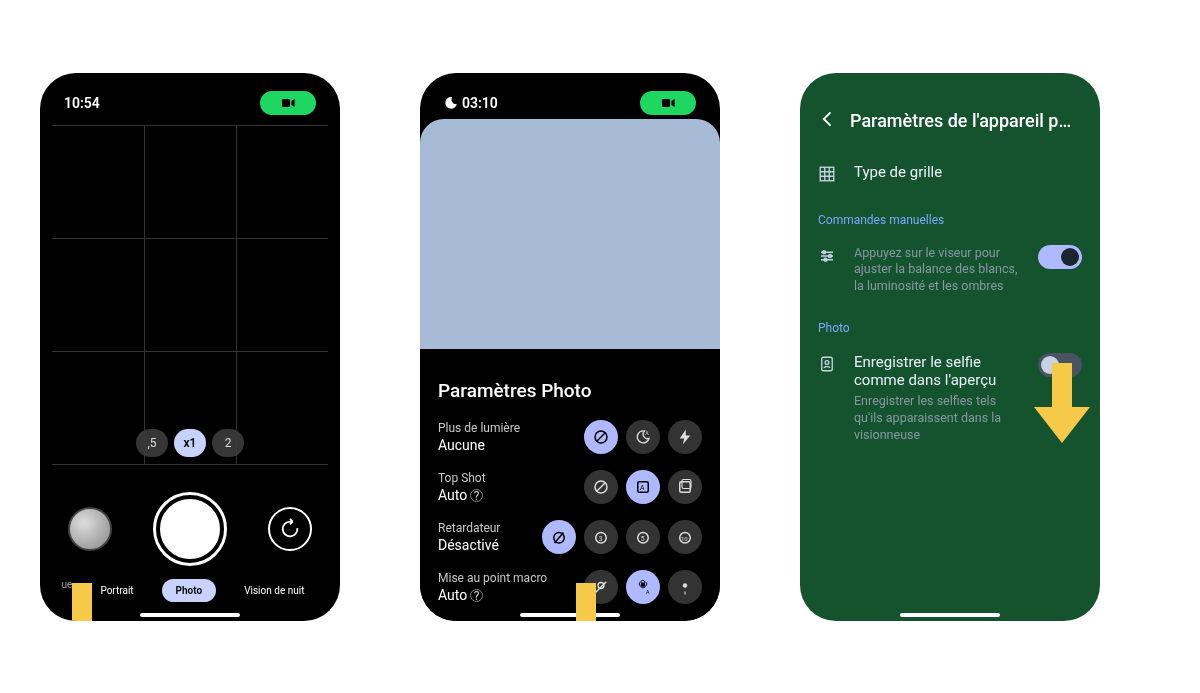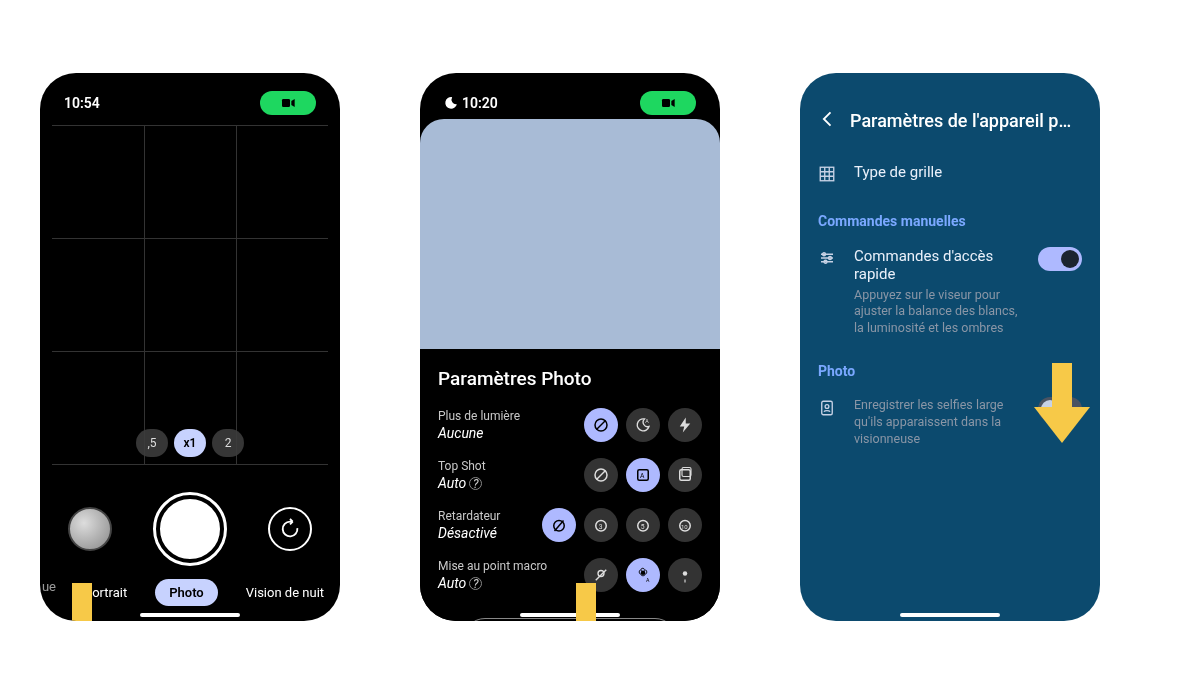--- a/index.html
+++ b/index.html
@@ -17,21 +17,21 @@
   .phone {
     width: 300px;
     height: 548px;
     background: #000;
     border-radius: 36px;
     padding: 12px;
     position: relative;
     color: #fff;
     overflow: hidden;
   }
-  .phone.dark { background: #0c4a6e; }
+  .phone.dark { background: #14532d; }
 
   
   .p1-status {
     display: flex;
     justify-content: space-between;
     align-items: center;
     padding: 6px 12px 10px;
     font-size: 14px;
     font-weight: 600;
   }
@@ -101,21 +101,21 @@
     width: 44px; height: 44px; border-radius: 50%;
     border: 2px solid #fff;
     display:flex; align-items:center; justify-content:center;
   }
   .flip svg { width:22px; height:22px; stroke:#fff; fill:none; stroke-width:2; }
 
   .modes {
     display: flex;
     justify-content: center;
     gap: 14px;
-    font-size: 13px;
+    font-size: 10px;
     padding: 8px 4px;
     white-space: nowrap;
   }
   .mode-pill {
     padding: 6px 14px;
     border-radius: 16px;
   }
   .mode-pill.active { background: #c7d2fe; color: #000; font-weight: 600; }
 
   .bottom-bar {
@@ -159,33 +159,33 @@
 
   
   .p2-status { display:flex; justify-content:space-between; align-items:center; padding: 6px 12px 0; font-size:14px; font-weight:600; }
   .p2-preview {
     background: #a8bbd6;
     height: 230px;
     border-radius: 24px 24px 0 0;
     margin: 4px -12px 0;
   }
   .p2-panel {
-    margin: 0 -12px;
+    margin: 12px -12px;
     background: #000;
     padding: 12px 18px 0;
   }
   .p2-title { font-size: 19px; font-weight: 500; padding: 6px 0 14px; }
 
   .row {
     display:flex; justify-content: space-between; align-items: center;
     padding: 4px 0 12px;
   }
   .row-left { display:flex; flex-direction:column; gap:2px; }
   .row-label { font-size: 12px; color: #c8c8c8; }
-  .row-value { font-size: 14px; color: #fff; font-style: italic; }
+  .row-value { font-size: 14px; color: #fff; }
   .row-value .q { margin-left: 3px; font-size: 12px; opacity:.8; border:1px solid #aaa; border-radius:50%; width:13px; height:13px; display:inline-flex; align-items:center; justify-content:center; }
 
   .opts { display:flex; gap:8px; }
   .opt {
     width: 34px; height: 34px; border-radius: 50%;
     background: #333;
     display:flex; align-items:center; justify-content:center;
     font-size: 12px;
     color: #ddd;
   }
@@ -234,21 +234,21 @@
     background: #aeb9ff;
     position: relative; flex-shrink:0;
   }
   .toggle::after {
     content:""; position:absolute; right:3px; top:3px;
     width:18px; height:18px; border-radius:50%; background:#1c2430;
   }
   .toggle.off { background:#4a5362; }
   .toggle.off::after { left:3px; right:auto; background:#c7d2e5; }
 
-  .section-head { font-size: 14px; color:#7aa8ff; padding: 10px 6px 8px; font-weight: bold; }
+  .section-head { font-size: 12px; color:#7aa8ff; padding: 10px 6px 8px; }
 
 </style>
 </head>
 <body>
 
 <div class="phone">
   <div class="p1-status">
     <span>10:54</span>
     <span class="video-pill">
       <svg viewBox="0 0 24 16">
@@ -329,21 +329,21 @@
       </svg>
   </div>
 </div>
 
 <div class="phone">
   <div class="p2-status">
     <span style="display:flex;align-items:center;gap:4px">
       <svg width="14" height="14" viewBox="0 0 24 24">
           <path d="M14 2a10 10 0 1 0 8 12 8 8 0 0 1-8-12z" fill="#fff"></path>
         </svg>
-      <span>10:20</span>
+      <span>03:10</span>
     </span>
     <span class="video-pill">
       <svg viewBox="0 0 24 16">
           <rect x="3" y="2" width="12" height="12" rx="2"></rect>
           <path d="M17 5 l5 -3 v12 l-5 -3 z"></path>
         </svg>
     </span>
   </div>
 
   <div class="p2-preview"></div>
@@ -506,36 +506,36 @@
   <div class="section-head">Commandes manuelles</div>
 
   <div class="setting">
     <div class="ic"><svg viewBox="0 0 24 24">
           <path d="M4 7h16M4 12h16M4 17h16"></path>
           <circle cx="8" cy="7" r="2"></circle>
           <circle cx="16" cy="12" r="2"></circle>
           <circle cx="10" cy="17" r="2"></circle>
         </svg></div>
     <div class="txt">
-      <div class="s-title">Commandes d'accès rapide</div>
       <div class="s-sub">Appuyez sur le viseur pour ajuster la balance des blancs, la luminosité et les ombres</div>
     </div>
     <div class="toggle"></div>
   </div>
 
   <div class="section-head">Photo</div>
 
   <div class="setting">
     <div class="ic"><svg viewBox="0 0 24 24">
           <rect x="5" y="3" width="14" height="18" rx="2"></rect>
           <circle cx="12" cy="10" r="2.5"></circle>
           <path d="M8 17c1-2 7-2 8 0"></path>
         </svg></div>
     <div class="txt">
-      <div class="s-sub">Enregistrer les selfies large qu'ils apparaissent dans la visionneuse</div>
+      <div class="s-title">Enregistrer le selfie comme dans l'aperçu</div>
+      <div class="s-sub">Enregistrer les selfies tels qu'ils apparaissent dans la visionneuse</div>
     </div>
     <div class="toggle off"></div>
   </div>
 
   <div class="home-ind"></div>
 
   <div class="arrow" style="left:234px; top:290px;">
     <svg width="56" height="80" viewBox="0 0 56 80">
         <rect x="18" y="0" width="20" height="44"></rect>
         <polygon points="0,44 56,44 28,80"></polygon>

